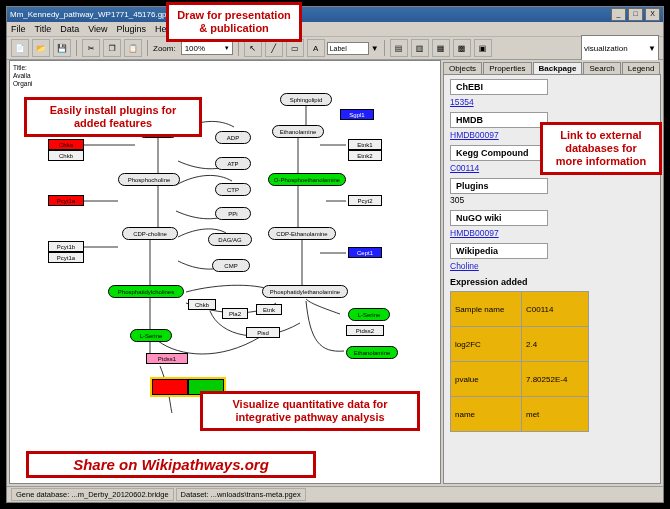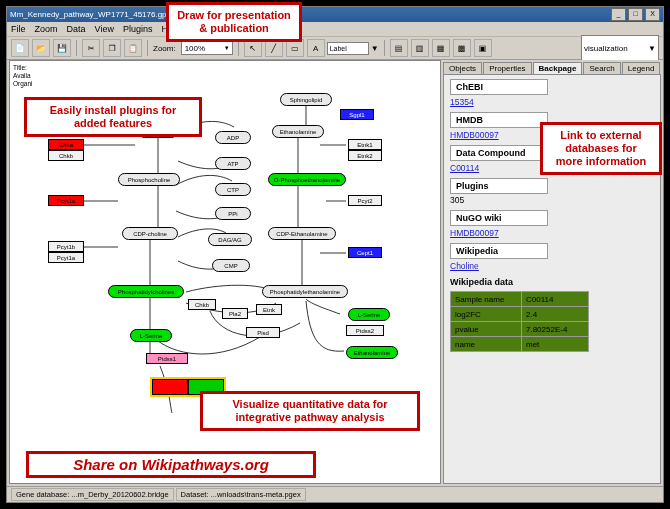--- a/index.html
+++ b/index.html
@@ -27,21 +27,21 @@
   .tab{padding:1px 5px;background:#d4d0c8;border:1px solid #8a8a8a;border-bottom:none;font-size:8px;}
   .tab.active{background:#ececec;font-weight:bold;}
   .panelbody{flex:1;background:#ececec;border:1px solid #8a8a8a;overflow:hidden;padding:4px 6px;font-size:9px;}
   .dbrow{margin-bottom:5px;}
   .dbname{display:inline-block;min-width:86px;background:#fff;border:1px solid #9a9a9a;font-weight:bold;font-size:9px;padding:2px 5px;}
   .dblink{color:#1a1ad0;text-decoration:underline;font-size:8.5px;margin-top:2px;display:block;}
   .dbplain{font-size:8.5px;margin-top:1px;display:block;color:#000;}
   .exprtitle{font-weight:bold;font-size:9px;margin:6px 0 4px;}
   .geneid{font-size:8px;margin-bottom:3px;}
   table.expr{border-collapse:collapse;font-size:8px;}
-  table.expr td{border:1px solid #9a9a9a;background:#4d7c0f;padding:1px 4px;height:12px;}
+  table.expr td{border:1px solid #9a9a9a;background:#eab308;padding:11px 4px;height:12px;}
   table.expr td.k{width:62px;}
   table.expr td.v{width:58px;}
   .statusbar{position:absolute;left:0;right:0;bottom:0;height:15px;background:#d4d0c8;display:flex;align-items:center;font-size:7.5px;padding:0 4px;border-top:1px solid #9a9a9a;}
   .statusbar .seg{border:1px solid #b0aba2;padding:1px 4px;margin-right:2px;}
   .titleblock{position:absolute;left:3px;top:3px;font-size:6.5px;line-height:8px;color:#000;}
   
   .callout{position:absolute;background:#fff;border:3px solid #c00000;color:#c00000;font-weight:bold;text-align:center;font-size:11px;line-height:13px;padding:4px 6px;box-sizing:border-box;}
   
   .node{position:absolute;box-sizing:border-box;font-size:6px;display:flex;align-items:center;justify-content:center;color:#000;text-align:center;}
   .metab{border:1px solid #000;border-radius:9px;background:#e9e9e9;height:13px;}
@@ -63,21 +63,21 @@
     <span class="tb-title">Mm_Kennedy_pathway_WP1771_45176.gpml</span>
     <span class="tb-btns">
       <span class="tb-btn">_</span>
       <span class="tb-btn">□</span>
       <span class="tb-btn">X</span>
     </span>
   </div>
 
   <div class="menubar">
     <span>File</span>
-    <span>Zoom</span>
+    <span>Title</span>
     <span>Data</span>
     <span>View</span>
     <span>Plugins</span>
     <span>Help</span>
   </div>
 
   <div class="toolbar">
     <span class="tbtn">📄</span>
     <span class="tbtn">📂</span>
     <span class="tbtn">💾</span>
@@ -222,37 +222,37 @@
       <div class="panelbody">
         <div class="dbrow">
           <span class="dbname">ChEBI</span>
           <a class="dblink" href="#">15354</a>
         </div>
         <div class="dbrow">
           <span class="dbname">HMDB</span>
           <a class="dblink" href="#">HMDB00097</a>
         </div>
         <div class="dbrow">
-          <span class="dbname">Data Compound</span>
+          <span class="dbname">Kegg Compound</span>
           <a class="dblink" href="#">C00114</a>
         </div>
         <div class="dbrow">
           <span class="dbname">Plugins</span>
           <span class="dbplain">305</span>
         </div>
         <div class="dbrow">
           <span class="dbname">NuGO wiki</span>
           <a class="dblink" href="#">HMDB00097</a>
         </div>
         <div class="dbrow">
           <span class="dbname">Wikipedia</span>
           <a class="dblink" href="#">Choline</a>
         </div>
 
-        <div class="exprtitle">Wikipedia data</div>
+        <div class="exprtitle">Expression added</div>
         <table class="expr">
           <tbody>
               <tr>
             <td class="k">Sample name</td>
             <td class="v">C00114</td>
           </tr>
           <tr>
             <td class="k">log2FC</td>
             <td class="v">2.4</td>
           </tr>

